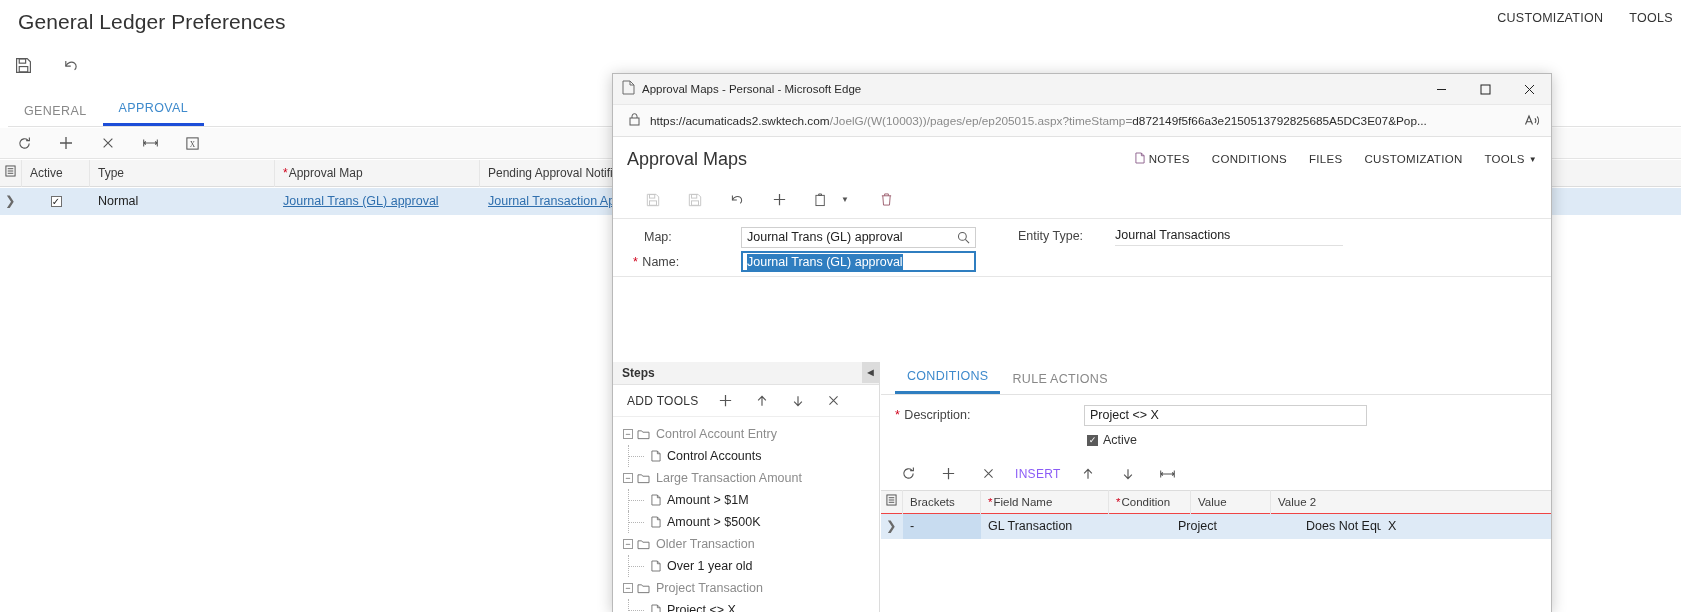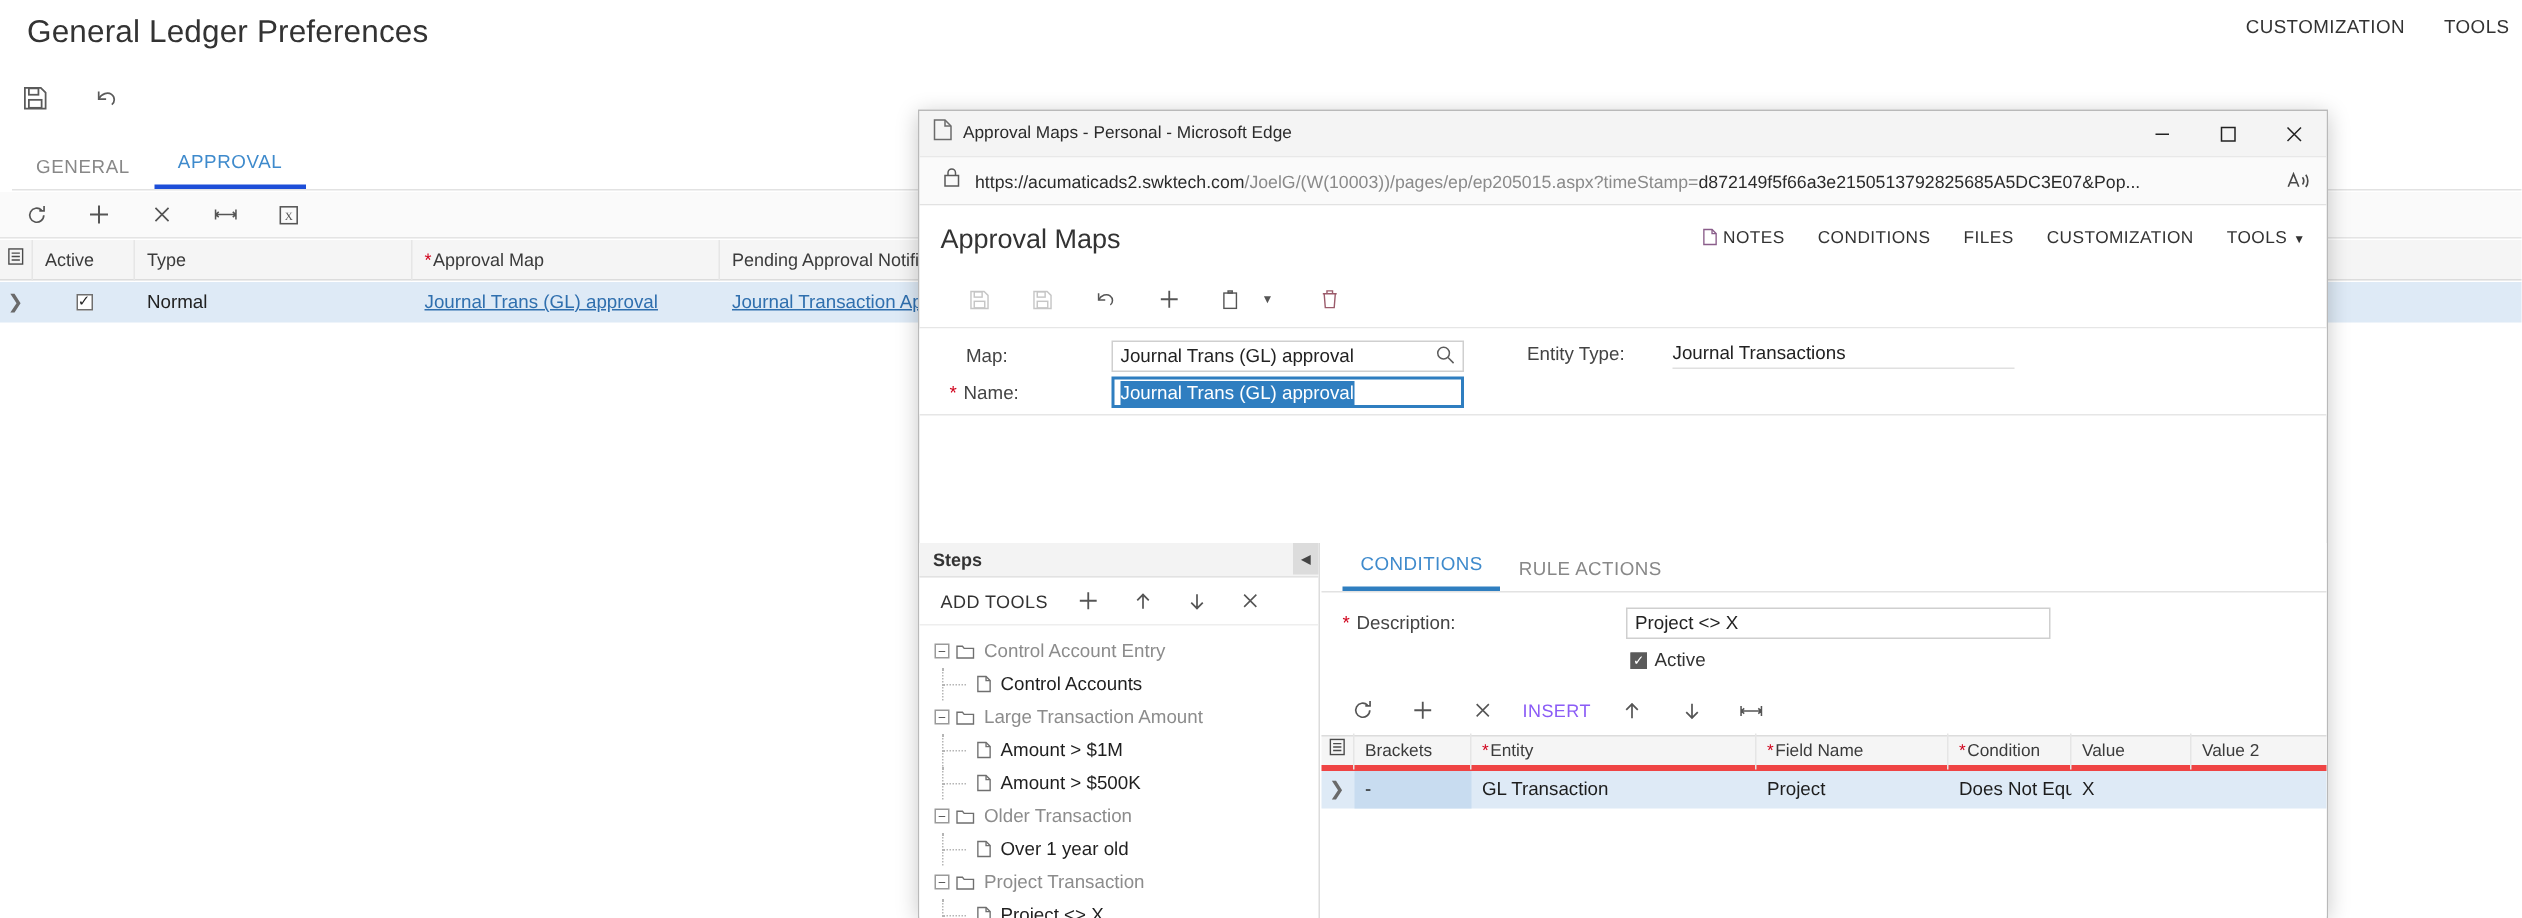--- a/index.html
+++ b/index.html
@@ -207,21 +207,21 @@
   .rp-tab.active { color: #3e8acc; border-bottom: 3px solid #2f7ec0; }
 
   .rp-form { position: relative; height: 62px; }
   .rp-grid-toolbar {
     height: 33px; display: flex; align-items: center; gap: 14px; padding-left: 14px;
   }
   .rp-grid-toolbar .lbl { font-size: 12px; color: #8b5cf6; letter-spacing: .3px; }
 
   .rp-grid-head {
     height: 24px; background: #f5f5f5;
-    border-top: 1px solid #dcdcdc; border-bottom: 4px solid #ef4444;
+    border-top: 1px solid #dcdcdc; border-bottom: 1px solid #ef4444;
     display: flex; align-items: center; font-size: 11.5px; color: #3b3b3b;
   }
   .rgh-cell { padding: 0 7px; height: 24px; line-height: 24px; border-right: 1px solid #e5e5e5; overflow: hidden; white-space: nowrap; }
   .rp-grid-row {
     height: 25px; background: #deeaf6; display: flex; align-items: center;
     font-size: 12.5px; color: #1d1d1d;
   }
   .rgr-cell { padding: 0 7px; height: 25px; line-height: 25px; overflow: hidden; white-space: nowrap; }
   .rgr-sel { background: #c8dcf0; }
 
@@ -633,21 +633,20 @@
       </div>
 
       <div class="rp-grid-head">
         <div class="rgh-cell" style="width:22px;padding:0 5px;">
           <svg width="11" height="12" viewBox="0 0 12 13" fill="none" stroke="#4a4a4a" stroke-width="1">
               <rect x="1" y="1" width="10" height="11"></rect>
               <path d="M3 4h6M3 6.5h6M3 9h6"></path>
             </svg>
         </div>
         <div class="rgh-cell" style="width:78px">Brackets</div>
-        <div class="rgh-cell" style="width:190px"><span class="req">*</span><span>Entity</span></div>
         <div class="rgh-cell" style="width:128px"><span class="req">*</span><span>Field Name</span></div>
         <div class="rgh-cell" style="width:82px"><span class="req">*</span><span>Condition</span></div>
         <div class="rgh-cell" style="width:80px">Value</div>
         <div class="rgh-cell" style="width:88px;border-right:none">Value 2</div>
       </div>
 
       <div class="rp-grid-row">
         <div class="rgr-cell" style="width:22px;padding:0 5px;color:#6a6a6a">❯</div>
         <div class="rgr-cell rgr-sel" style="width:78px">-</div>
         <div class="rgr-cell" style="width:190px">GL Transaction</div>

